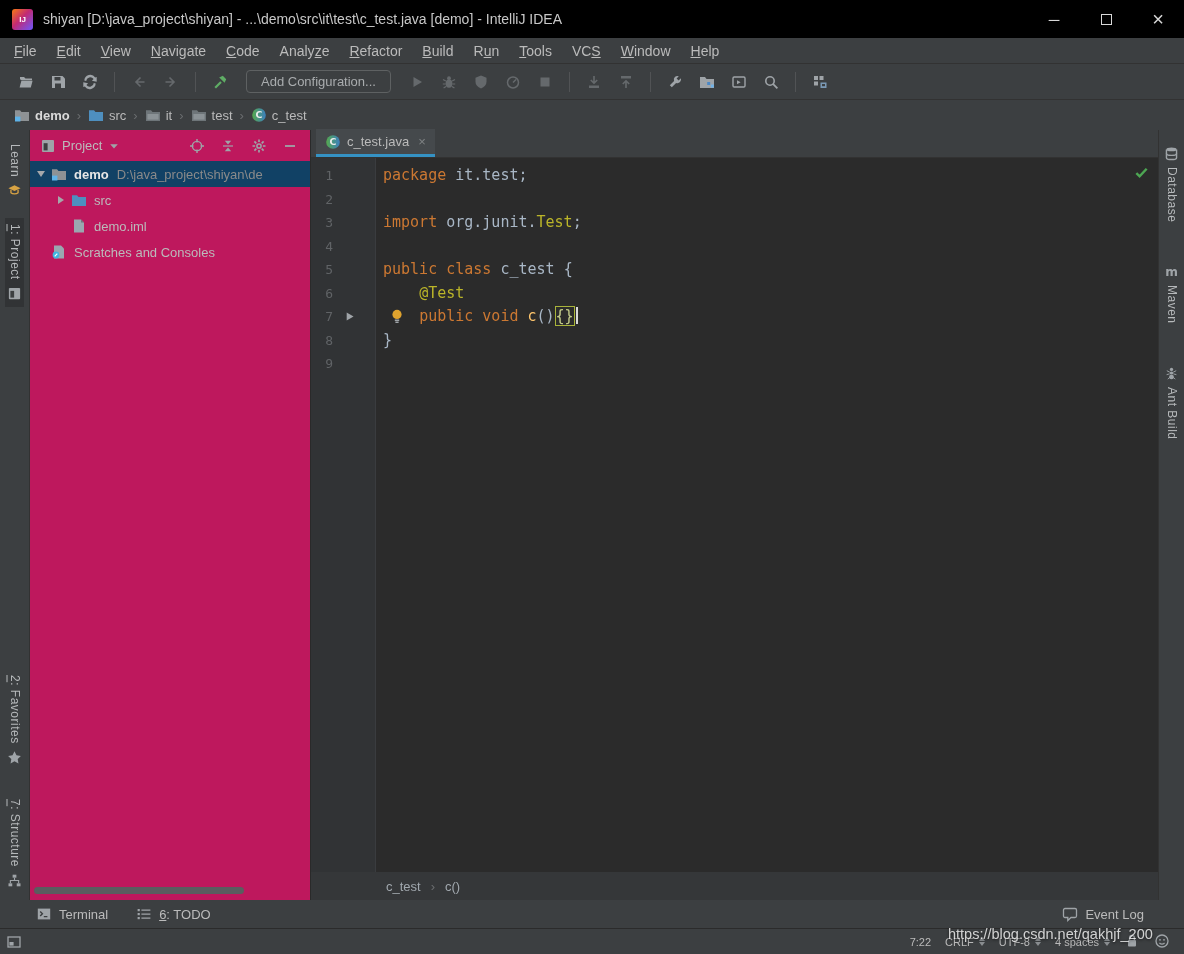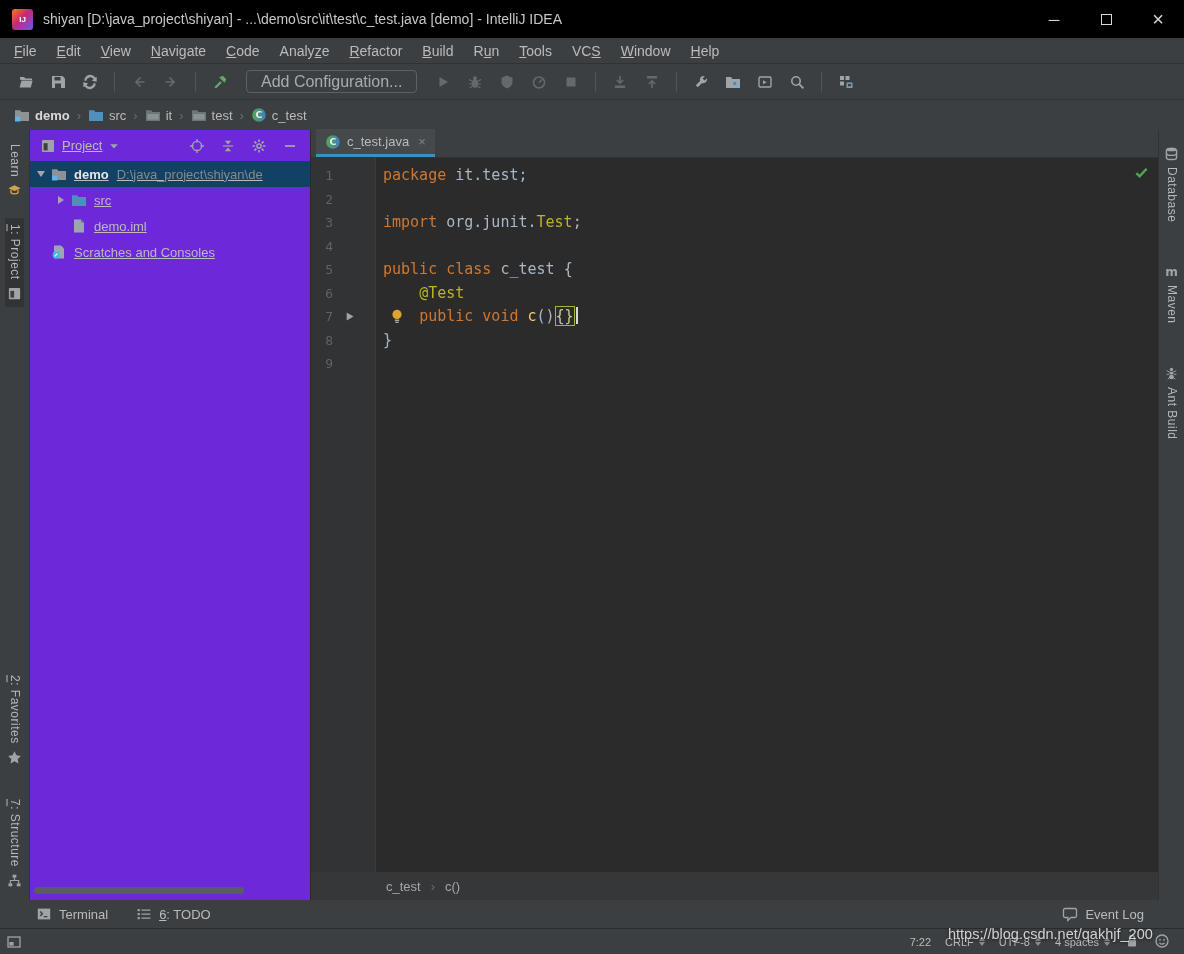--- a/index.html
+++ b/index.html
@@ -22,41 +22,41 @@
 
   
   #menubar { position:absolute; left:0; top:38px; width:1184px; height:26px; background:#3C3F41; display:flex; align-items:center; padding-left:4px; border-bottom:1px solid #323232; }
   .menu-item { padding:0 10px; font-size:14px; color:#BBBBBB; }
 
   
   #toolbar { position:absolute; left:0; top:64px; width:1184px; height:36px; background:#3C3F41; display:flex; align-items:center; padding-left:10px; border-bottom:1px solid #323232; }
   .tbtn { width:24px; height:24px; margin:0 4px; display:flex; align-items:center; justify-content:center; }
   .tbtn.disabled { opacity:.42; }
   .tsep { width:1px; height:20px; background:#515355; margin:0 8px; }
-  #run-config-combo { height:23px; border:1px solid #5E6162; border-radius:4px; padding:0 14px; margin:0 10px; display:flex; align-items:center; font-size:16px; color:#A9ACAE; }
+  #run-config-combo { height:23px; border:1px solid #5E6162; border-radius:4px; padding:0 14px; margin:0 10px; display:flex; align-items:center; font-size:13px; color:#A9ACAE; }
 
   
   #navbar { position:absolute; left:0; top:100px; width:1184px; height:30px; background:#3C3F41; display:flex; align-items:center; padding-left:14px; }
   .crumb { display:flex; align-items:center; gap:5px; font-size:13px; color:#BBBBBB; }
   .crumb.bold .crumb-label { font-weight:bold; color:#DADADA; }
   .crumb-sep { color:#6A6D6F; margin:0 7px; font-size:13px; }
 
   
   #main { position:absolute; left:0; top:130px; width:1184px; height:770px; display:flex; }
 
   
   #left-stripe { width:30px; background:#3C3F41; border-right:1px solid #323232; display:flex; flex-direction:column; align-items:center; }
   #right-stripe { width:26px; background:#3C3F41; border-left:1px solid #323232; display:flex; flex-direction:column; align-items:center; }
   .stripe-btn { display:flex; flex-direction:column; align-items:center; gap:6px; padding:6px 2px; font-size:12px; color:#B6B9BB; }
   .stripe-btn .vlabel { writing-mode:vertical-rl; letter-spacing:.5px; white-space:nowrap; }
   .stripe-btn.active { background:#313335; }
   .stripe-btn .ic svg { width:15px; height:15px; }
 
   
-  #project-panel { width:281px; background:#6d28d9; border-right:1px solid #2A2A2A; position:relative; overflow:hidden;text-decoration:underline; }
+  #project-panel { width:281px; background:#be185d; border-right:1px solid #2A2A2A; position:relative; overflow:hidden; }
   #project-header { height:31px; display:flex; align-items:center; padding:0 12px 0 10px; }
   #project-header .title { font-size:13px; color:#BBBBBB; margin:0 4px 0 6px; }
   #project-header .hicons { margin-left:auto; display:flex; align-items:center; gap:15px; }
   .tree-row { height:26px; display:flex; align-items:center; font-size:13px; color:#BBBBBB; white-space:nowrap; overflow:hidden; }
   .tree-row.selected { background:#114165; }
   .tree-row .exp { width:16px; display:inline-flex; justify-content:center; flex:none; }
   .exp .tri-open { width:0; height:0; border-left:4.5px solid transparent; border-right:4.5px solid transparent; border-top:6px solid #A5A8AB; }
   .exp .tri-closed { width:0; height:0; border-top:4.5px solid transparent; border-bottom:4.5px solid transparent; border-left:6px solid #A5A8AB; }
   .tree-row .ic { margin:0 7px 0 2px; flex:none; }
   .tree-row .tlabel.bold { font-weight:bold; color:#E6E6E6; }

